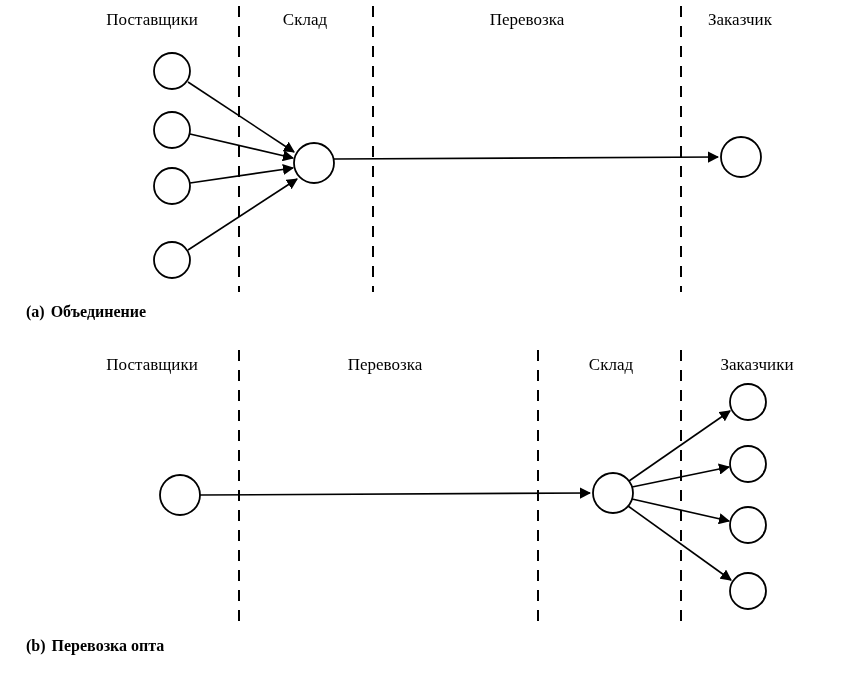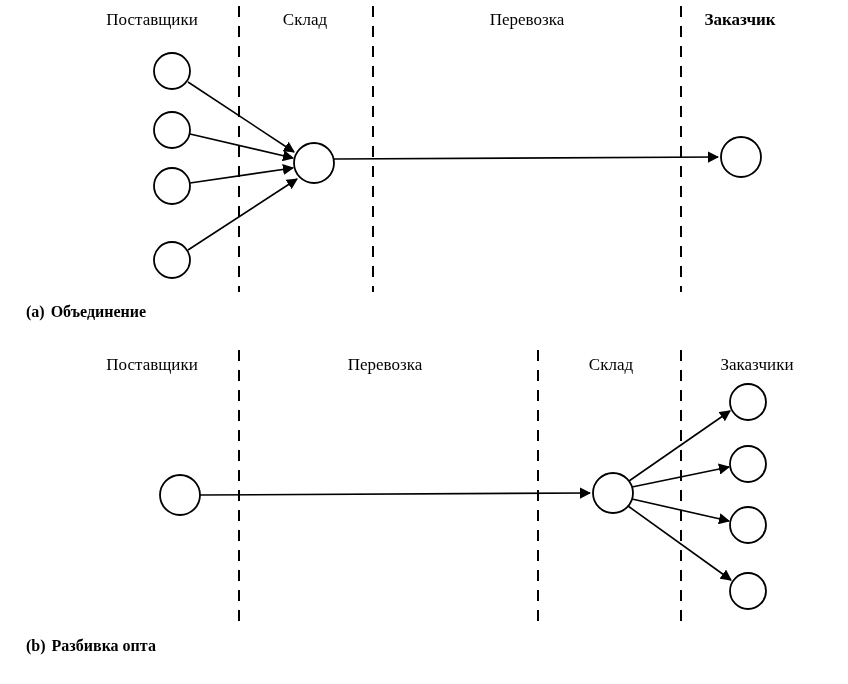--- a/index.html
+++ b/index.html
@@ -49,21 +49,21 @@
   svg { display: block; }
 </style>
 </head>
 <body>
 
 <div class="page">
 
   <div class="col-label" style="left:152px; top:10px;">Поставщики</div>
   <div class="col-label" style="left:305px; top:10px;">Склад</div>
   <div class="col-label" style="left:527px; top:10px;">Перевозка</div>
-  <div class="col-label" style="left:740px; top:10px;font-weight:bold;">Заказчик</div>
+  <div class="col-label" style="left:740px; top:10px;">Заказчик</div>
 
   <svg class="diagram" width="848" height="684">
     <defs>
       <marker id="arrow" viewBox="0 0 10 10" refX="9" refY="5" markerWidth="7" markerHeight="7" orient="auto-start-reverse">
         <path d="M 0 0 L 10 5 L 0 10 z" fill="#000"></path>
       </marker>
     </defs>
 
     <g>
       <line x1="239" y1="6" x2="239" y2="292" stroke="#000" stroke-width="2" stroke-dasharray="11,9"></line>
@@ -115,16 +115,16 @@
   <div class="caption" style="left:26px; top:303px;">
     <span class="cap-letter">(a)</span><span>Объединение</span>
   </div>
 
   <div class="col-label" style="left:152px; top:355px;">Поставщики</div>
   <div class="col-label" style="left:385px; top:355px;">Перевозка</div>
   <div class="col-label" style="left:611px; top:355px;">Склад</div>
   <div class="col-label" style="left:757px; top:355px;font-family:Liberation Serif, serif;">Заказчики</div>
 
   <div class="caption" style="left:26px; top:637px;">
-    <span class="cap-letter">(b)</span><span>Разбивка опта</span>
+    <span class="cap-letter">(b)</span><span>Перевозка опта</span>
   </div>
 
 </div>
 
 </body></html>

